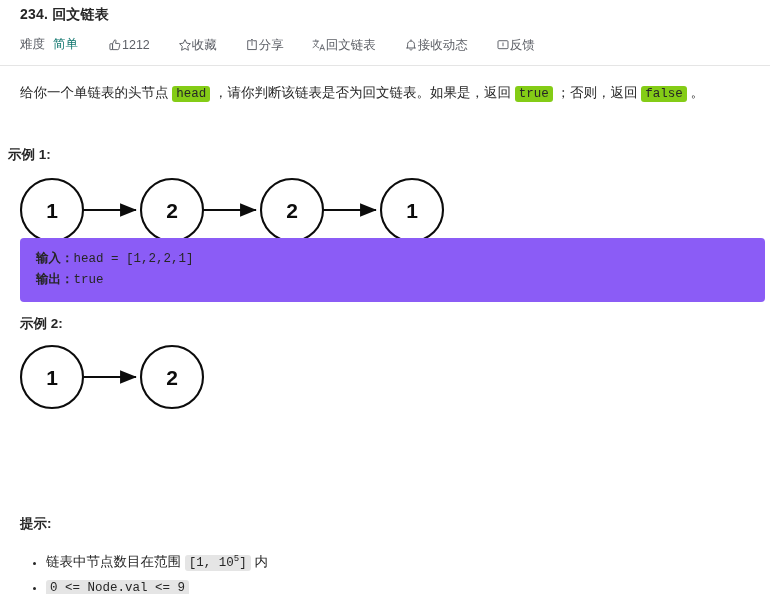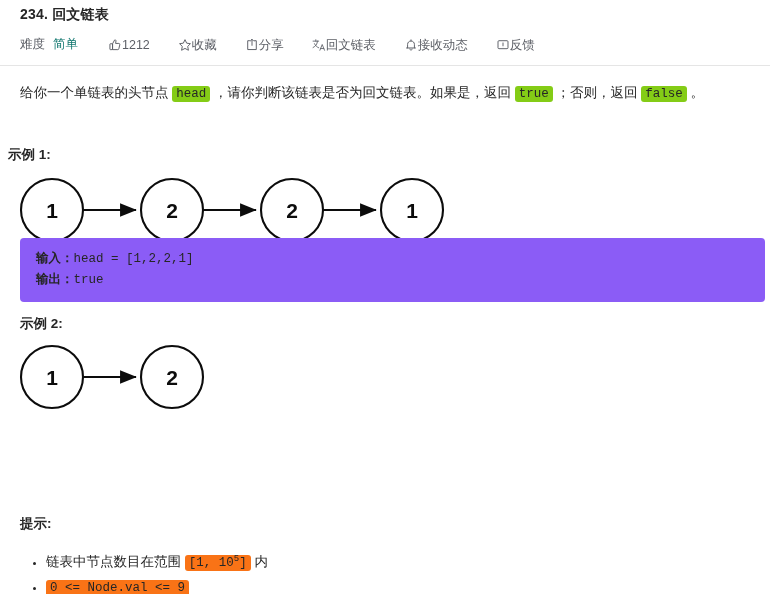--- a/index.html
+++ b/index.html
@@ -132,21 +132,21 @@
   }
   ul.hints li {
     margin: 0 0 4px 0;
     font-size: 13.5px;
     line-height: 20px;
     color: #262626;
   }
   ul.hints li::marker { color: #262626; font-size: 11px; }
   .hint-code {
     font-family: "Liberation Mono", "DejaVu Sans Mono", monospace;
-    background: #f97316;
+    background: #e5e5e5;
     border-radius: 3px;
     padding: 1px 4px;
     font-size: 12.5px;
     color: #262626;
   }
   .hint-code sup { font-size: 9px; vertical-align: super; }
 
   
   .abs { position: absolute; }
 </style>

